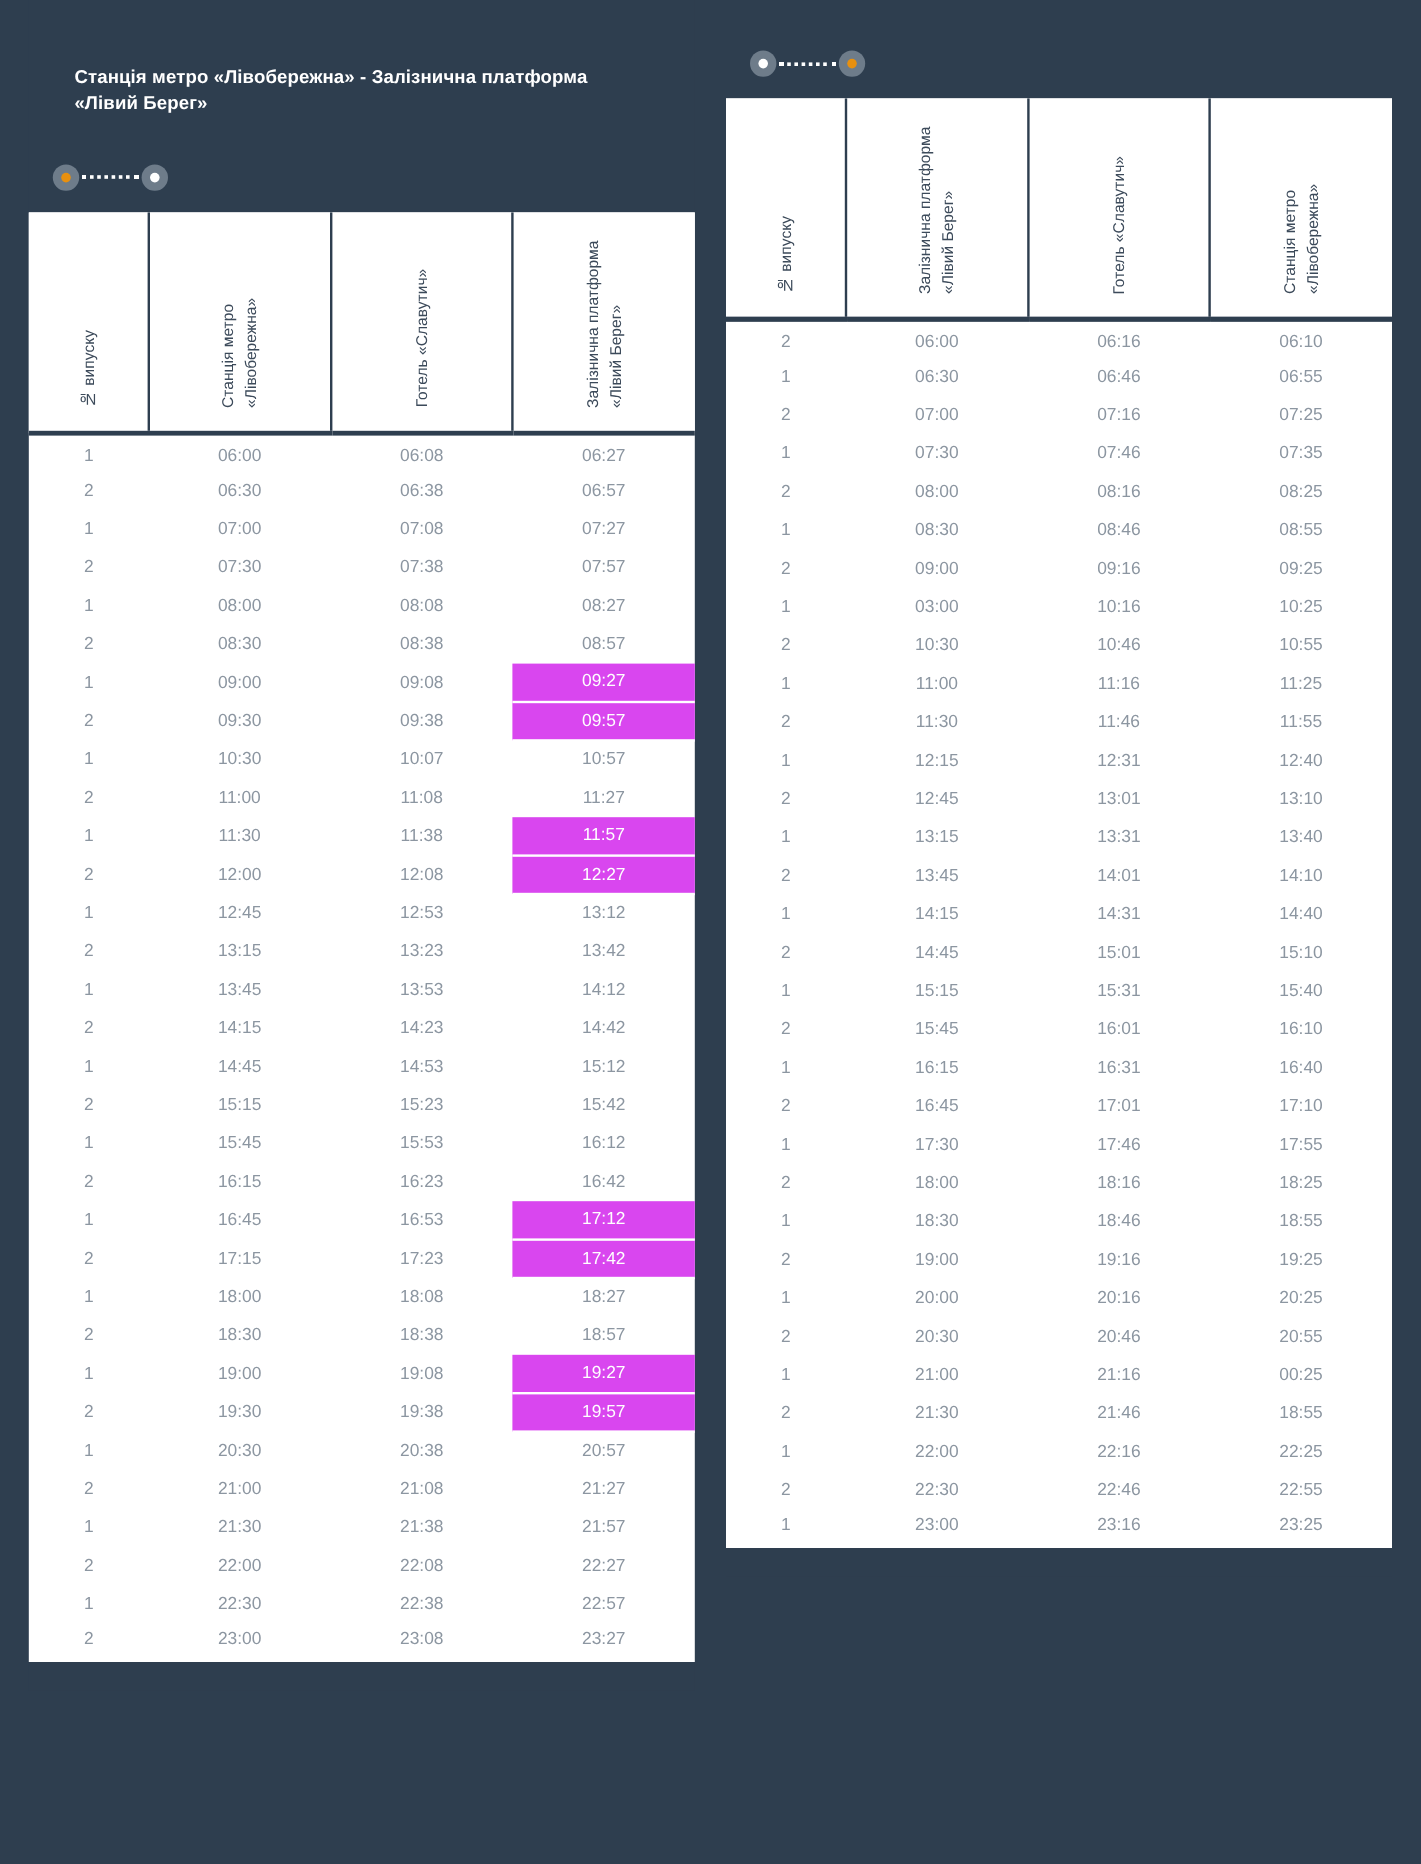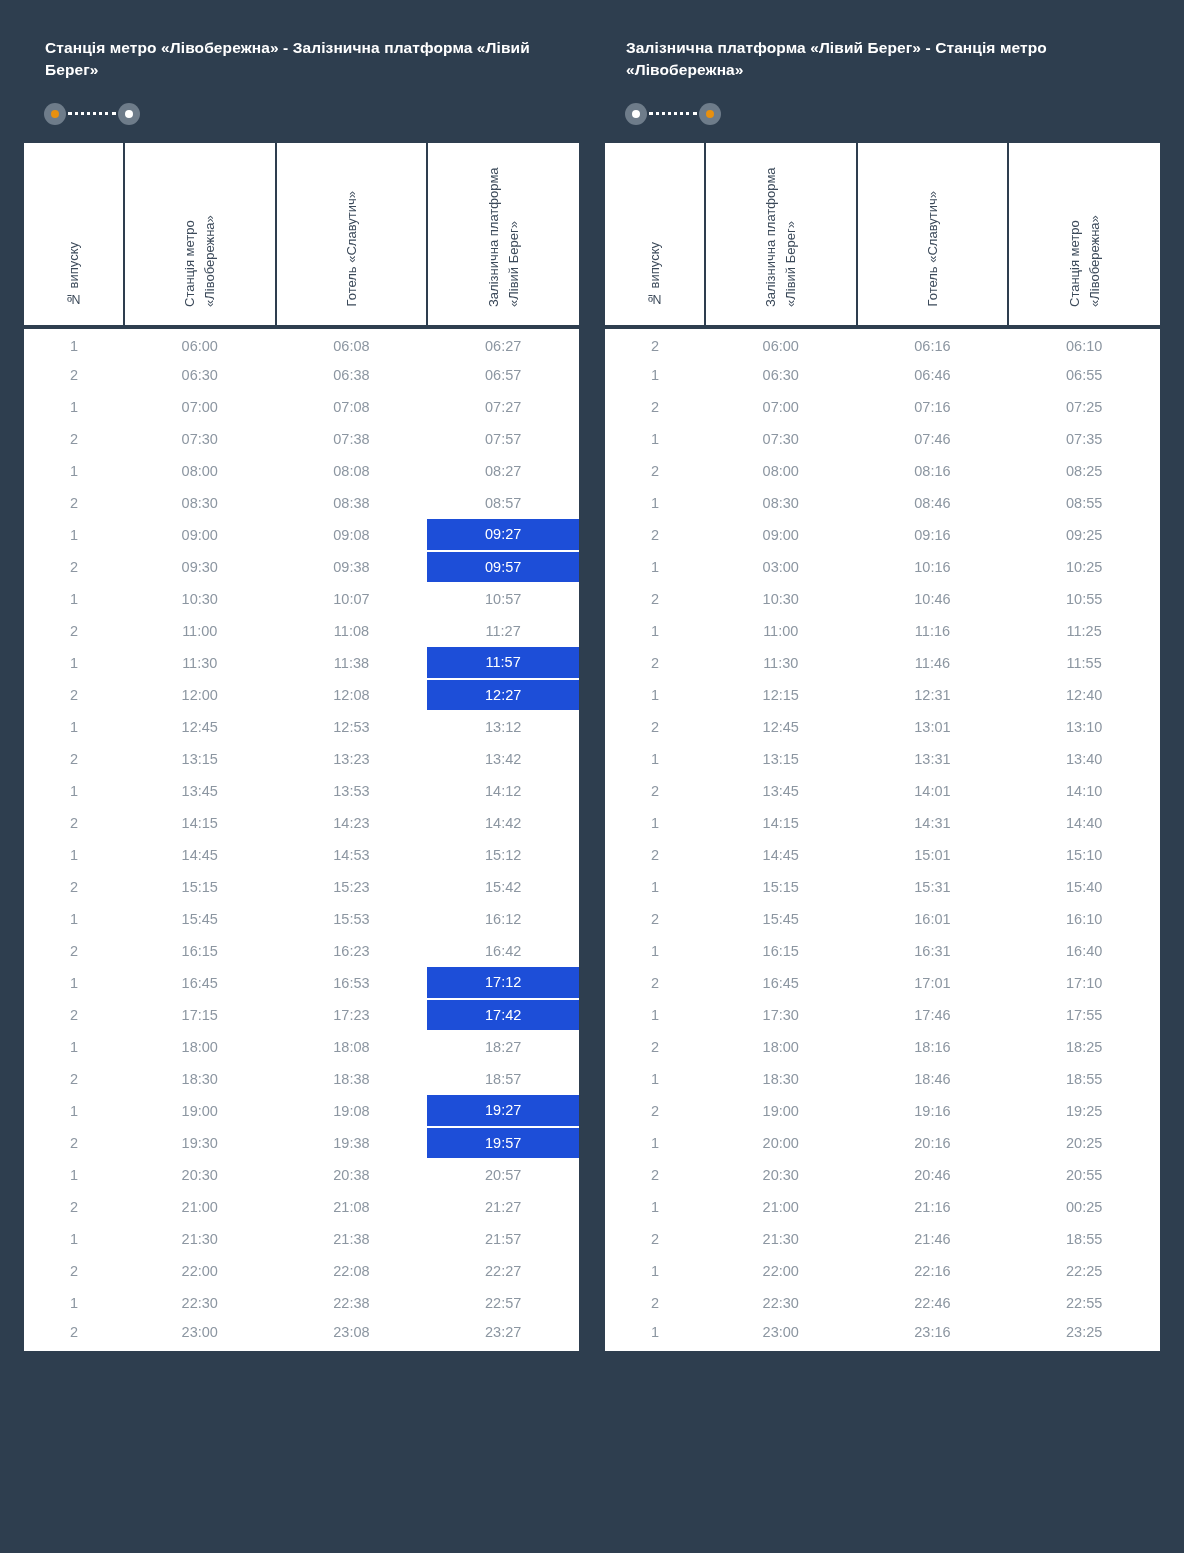--- a/index.html
+++ b/index.html
@@ -23,21 +23,21 @@
     padding-top: 22px;
     padding-bottom: 24px;
   }
   .panel-title {
     color: #ffffff;
     font-size: 15.5px;
     font-weight: bold;
     line-height: 1.45;
     letter-spacing: .1px;
     padding: 14px 20px 0 20px;
-    margin: 1px;
+    margin: 18px;
   }
   .route-indicator {
     display: flex;
     align-items: center;
     padding: 20px 20px 18px 20px;
   }
   .route-dot {
     width: 22px; height: 22px;
     border-radius: 50%;
     background: #6e7c8a;
@@ -89,21 +89,21 @@
   table.tt tbody td {
     text-align: center;
     color: #8c96a1;
     font-size: 14.5px;
     height: 32px;
     padding: 0;
     border: none;
     font-weight: normal;
   }
   table.tt tbody td.hl {
-    background: #1d4ed8;
+    background: #d946ef;
     color: #ffffff;
     border-bottom: 2px solid #ffffff;
     text-align: center;
   }
   table.tt tbody tr:first-child td { padding-top: 4px; }
   table.tt tbody tr:last-child td { padding-bottom: 6px; }
   col.c-num { width: 18%; }
 </style>
 </head>
 <body>
@@ -326,21 +326,20 @@
             <td>2</td>
             <td>23:00</td>
             <td>23:08</td>
             <td>23:27</td>
           </tr>
         </tbody>
     </table>
   </div>
 
   <div class="panel">
-    <h2 class="panel-title">Залізнична платформа «Лівий Берег» - Станція метро «Лівобережна»</h2>
     <div class="route-indicator">
       <span class="route-dot">
           <i></i>
         </span>
       <span class="route-line"></span>
       <span class="route-dot orange">
           <i></i>
         </span>
     </div>
     <table class="tt">

